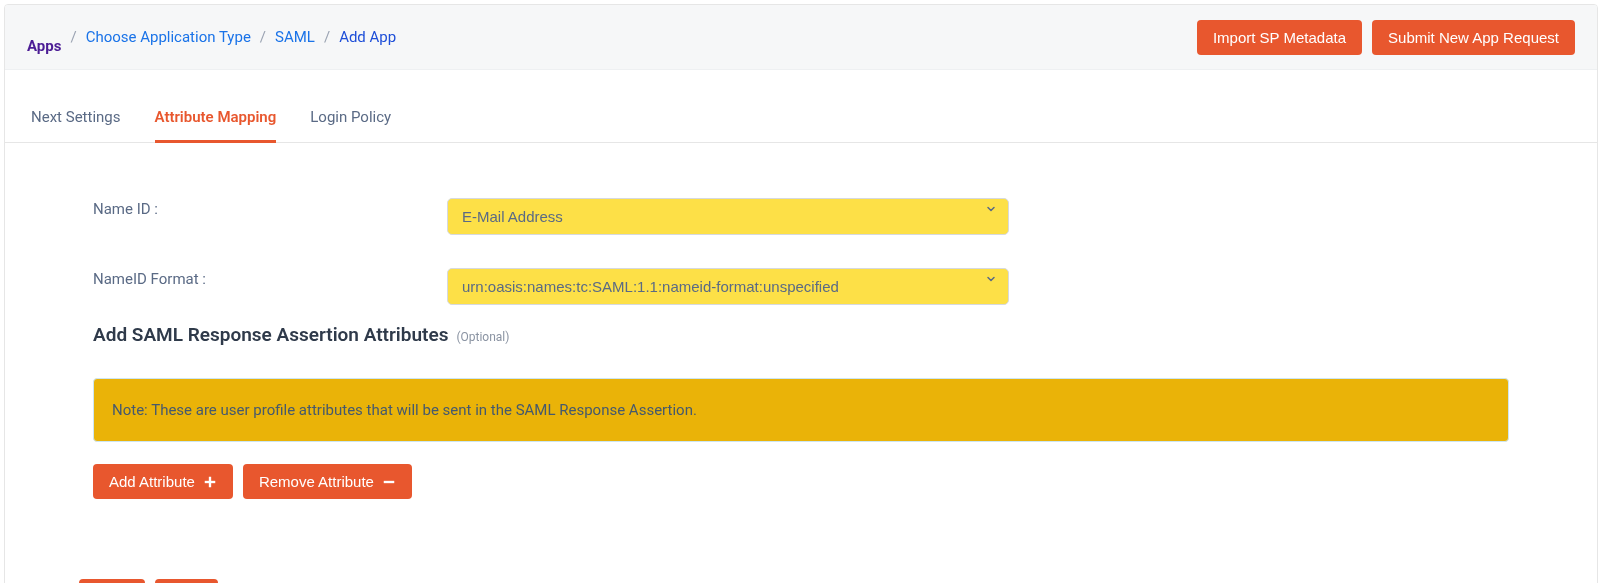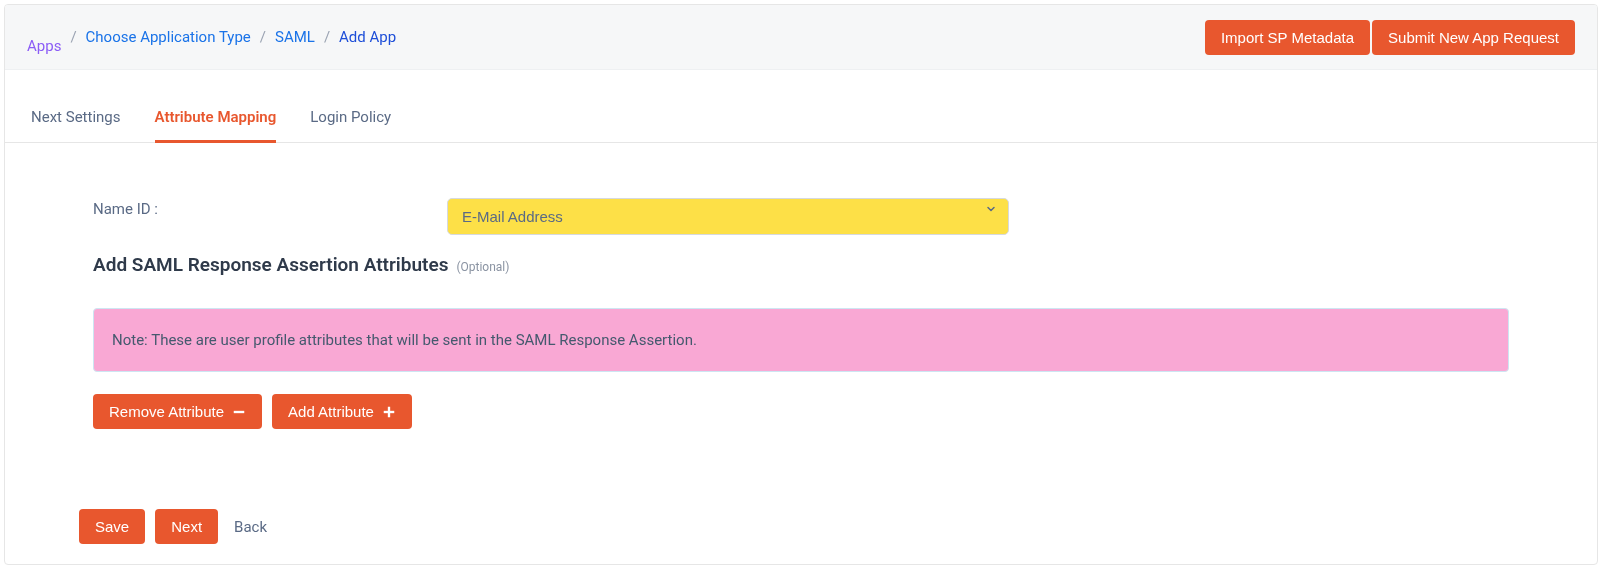--- a/index.html
+++ b/index.html
@@ -24,23 +24,23 @@
       border-bottom: 1px solid #eef0f2;
     }
     .breadcrumb {
       display: flex;
       align-items: center;
       gap: 9px;
       font-size: 15px;
     }
     .breadcrumb .crumb { color: #1d4ed8; }
     .breadcrumb .crumb.link { color: #1a73e8; cursor: pointer; }
-    .breadcrumb .crumb.apps { color: #8b5cf6; font-weight: 400; margin-top: 18px; }
+    .breadcrumb .crumb.apps { color: #4c1d95; font-weight: 700; margin-top: 18px; }
     .breadcrumb .sep { color: #9aa3b2; }
-    .header-actions { display: flex; gap: 2px; border-radius: 13px; }
+    .header-actions { display: flex; gap: 10px; border-radius: 13px; }
     .btn {
       background: #e8572e;
       color: #fff;
       border: none;
       padding: 9px 16px;
       border-radius: 4px;
       font-size: 15px;
       cursor: pointer;
       display: inline-flex;
       align-items: center;
@@ -113,21 +113,21 @@
     .sect-title {
       color: #2f3a4a;
       font-size: 19px;
       font-weight: 600;
     }
     .sect-opt {
       color: #8a93a2;
       font-size: 12px;
     }
     .note-box {
-      background: #f9a8d4;
+      background: #eab308;
       border: 1px solid #cde6f2;
       border-radius: 4px;
       padding: 22px 18px;
       color: #45596e;
       font-size: 15px;
       margin-bottom: 22px;
     }
     .attr-actions {
       display: flex;
       gap: 10px;
@@ -185,48 +185,61 @@
           <option>E-Mail Address</option>
         </select>
         <span class="select-caret">
           <svg width="12" height="12" viewBox="0 0 24 24" fill="none" stroke="currentColor" stroke-width="3" stroke-linecap="round" stroke-linejoin="round">
               <polyline points="6 9 12 15 18 9"></polyline>
             </svg>
         </span>
       </div>
     </div>
 
+    <div class="form-row">
+      <label class="form-label">NameID Format :</label>
+      <div class="select-wrap">
+        <select class="select">
+          <option>urn:oasis:names:tc:SAML:1.1:nameid-format:unspecified</option>
+        </select>
+        <span class="select-caret">
+          <svg width="12" height="12" viewBox="0 0 24 24" fill="none" stroke="currentColor" stroke-width="3" stroke-linecap="round" stroke-linejoin="round">
+              <polyline points="6 9 12 15 18 9"></polyline>
+            </svg>
+        </span>
+      </div>
+    </div>
 
     <div class="sect-head">
       <span class="sect-title">Add SAML Response Assertion Attributes</span>
       <span class="sect-opt">(Optional)</span>
     </div>
 
     <div class="note-box">
       <span>Note: These are user profile attributes that will be sent in the SAML Response Assertion.</span>
     </div>
 
     <div class="attr-actions">
-      <button class="btn">
-        <span>Remove Attribute</span>
-        <span class="icon-minus">
-          <svg width="14" height="14" viewBox="0 0 24 24" fill="currentColor">
-              <rect x="3" y="10" width="18" height="4"></rect>
-            </svg>
-        </span>
-      </button>
       <button class="btn">
         <span>Add Attribute</span>
         <span class="icon-plus">
           <svg width="14" height="14" viewBox="0 0 24 24" fill="currentColor">
               <rect x="10" y="3" width="4" height="18"></rect>
               <rect x="3" y="10" width="18" height="4"></rect>
             </svg>
         </span>
       </button>
+      <button class="btn">
+        <span>Remove Attribute</span>
+        <span class="icon-minus">
+          <svg width="14" height="14" viewBox="0 0 24 24" fill="currentColor">
+              <rect x="3" y="10" width="18" height="4"></rect>
+            </svg>
+        </span>
+      </button>
     </div>
 
   </div>
 
   <div class="footer-actions">
     <button class="btn">Save</button>
     <button class="btn">Next</button>
     <span class="link-plain">Back</span>
   </div>
 

